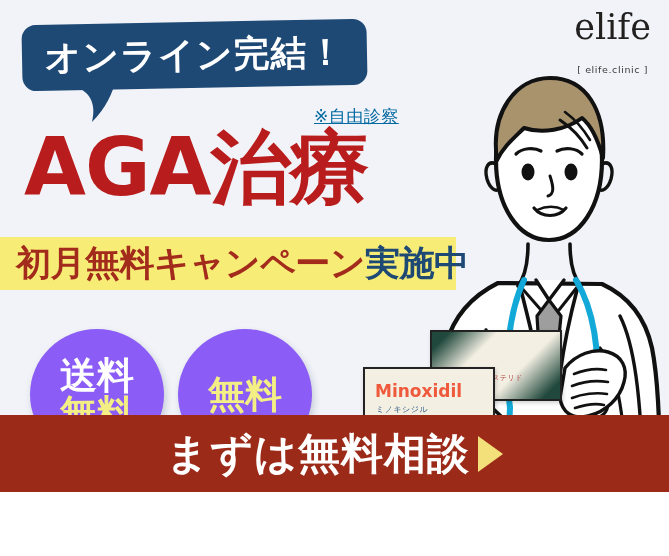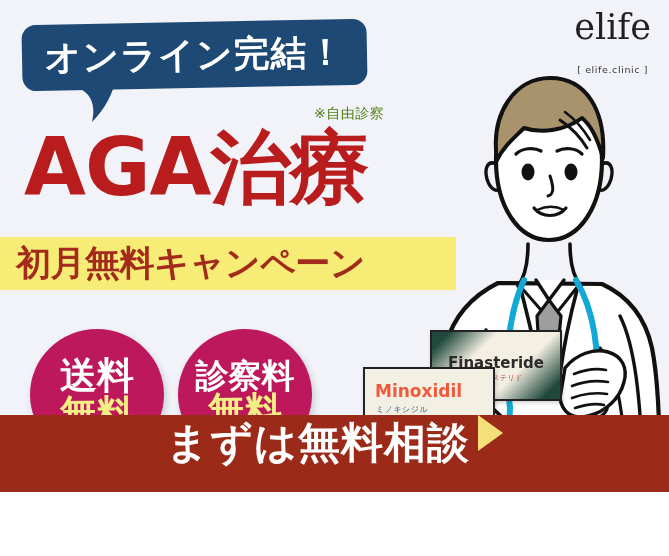--- a/index.html
+++ b/index.html
@@ -75,24 +75,25 @@
     top: 56px;
     width: 46px;
     height: 48px;
   }
 
   
   #note {
     position: absolute;
     left: 314px;
     top: 105px;
-    font-size: 14px;
-    color: #4d7c0f;
+    font-size: 17px;
+    color: #0369a1;
     letter-spacing: 0.5px;
     white-space: nowrap;
+    text-decoration: underline;
   }
 
   
   #headline {
     position: absolute;
     left: 24px;
     top: 128px;
     font-size: 80px;
     font-weight: 700;
     color: #b91c1c;
@@ -126,21 +127,21 @@
     color: #1e4975;
     letter-spacing: -0.5px;
   }
 
   
   .badge {
     position: absolute;
     width: 134px;
     height: 131px;
     border-radius: 50%;
-    background: #be185d;
+    background: #8b5cf6;
     box-shadow: 2px 4px 7px rgba(40,60,90,0.22);
     display: flex;
     flex-direction: column;
     align-items: center;
     justify-content: center;
     line-height: 1.02;
   }
   #badge-shipping { left: 30px; top: 329px; }
   #badge-consult  { left: 178px; top: 329px; }
   .badge .line1 {
@@ -243,20 +244,21 @@
     font-size: 8px; color: #b04030;
   }
 
   
   #cta {
     position: absolute;
     left: 0; right: 0; bottom: 0;
     height: 77px;
     background: #9c2a18;
     display: flex;
+    align-items: center;
     justify-content: center;
   }
   #cta-text {
     color: #ffffff;
     font-size: 42px;
     font-weight: 700;
     letter-spacing: 1px;
     white-space: nowrap;
   }
   #cta-arrow {
@@ -365,33 +367,32 @@
     </div>
     <div id="bubble-text">オンライン完結！</div>
   </div>
 
   <div id="note">※自由診察</div>
 
   <div id="headline">AGA治療</div>
 
   <div id="campaign">
     <span class="part-a">初月無料キャンペーン</span>
+    <span class="part-b">実施中</span>
   </div>
 
   <div class="badge" id="badge-shipping">
     <span class="line1">送料</span>
     <span class="line2">無料</span>
   </div>
   <div class="badge" id="badge-consult">
-    <span class="line1">診察料</span>
     <span class="line2">無料</span>
   </div>
 
   <div class="med-box" id="box-fina">
-    <span class="med-en">Finasteride</span>
     <span class="med-jp">フィナステリド</span>
   </div>
 
   <div class="med-box" id="box-mino">
     <span class="stripe"></span>
     <span class="med-en">Minoxidil</span>
     <span class="med-jp">ミノキシジル</span>
   </div>
 
 

